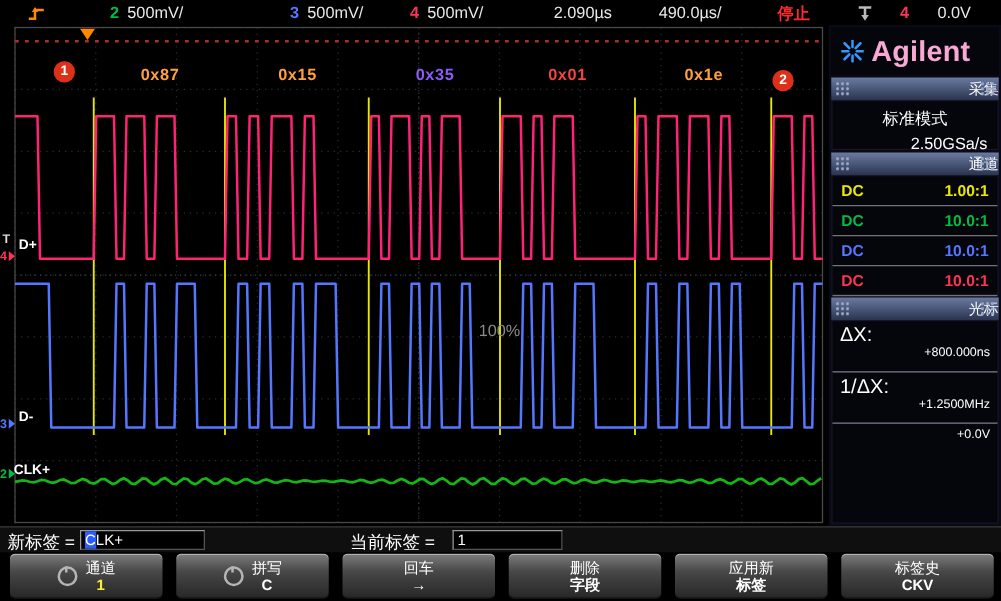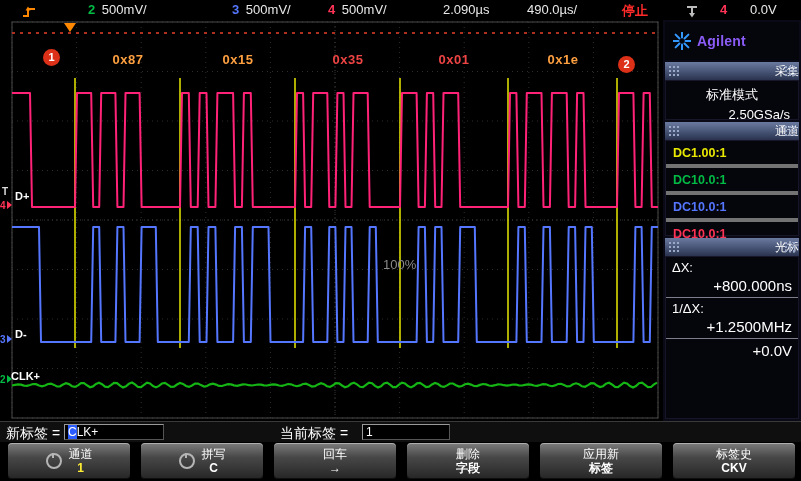--- a/index.html
+++ b/index.html
@@ -23,35 +23,35 @@
   .chmarker{position:absolute;left:0;font-size:10px;font-weight:bold;display:flex;align-items:center;height:10px;}
   .chmarker .tri{width:0;height:0;border-top:4px solid transparent;border-bottom:4px solid transparent;
                  border-left:5px solid currentColor;margin-left:1px;}
   .tlev{position:absolute;left:2px;top:166px;color:#ddd;font-size:10px;font-weight:bold;}
   .overlay100{position:absolute;left:383px;top:237px;color:#8a8a8a;font-size:13px;}
 
   
   .rpanel{position:absolute;left:663px;top:20px;width:138px;height:401px;background:#0a0a16;}
   .logo{position:absolute;top:2px;left:2px;right:2px;height:38px;display:flex;align-items:center;
         gap:6px;padding-left:8px;background:#05050c;}
-  .logo .brandname{color:#8b5cf6;font-size:14px;font-weight:bold;letter-spacing:.2px;}
+  .logo .brandname{color:#f9a8d4;font-size:23px;font-weight:bold;letter-spacing:.2px;}
   .hdr{position:absolute;left:2px;right:2px;height:18px;background:linear-gradient(180deg,#6a7aa0,#2a3450);
        color:#fff;font-size:12px;line-height:18px;text-align:right;}
   .grip{position:absolute;top:3px;bottom:3px;width:12px;
         background-image:radial-gradient(#9aa8c8 1px,transparent 1.3px);background-size:4px 4px;}
   .gl{left:3px}.gr{right:3px}
   .panelbody{position:absolute;left:2px;right:2px;background:#05050c;color:#fff;border:1px solid #161628;box-sizing:border-box;}
   .acq-mode{text-align:center;padding-top:5px;font-size:13px;}
   .acq-rate{text-align:right;padding:3px 8px 0 0;font-size:13px;}
-  .chrow{height:23px;display:flex;justify-content:flex-start;align-items:center;padding:0 7px;
-         font-size:12.5px;border-bottom:4px solid #737373;font-weight:bold;}
+  .chrow{height:23px;display:flex;justify-content:space-between;align-items:center;padding:0 7px;
+         font-size:12.5px;border-bottom:1px solid #737373;font-weight:bold;}
   .curpair{padding:3px 6px 3px;border-bottom:1px solid #7d7d8d;}
   .curpair.last{border-bottom:none;}
-  .curlabel{font-size:13px;height:17px;}
-  .curval{font-size:15px;text-align:right;height:17px;}
+  .curlabel{font-size:16px;height:17px;}
+  .curval{font-size:10px;text-align:right;height:17px;}
 
   
   .labelbar{position:absolute;left:0;top:421px;width:801px;height:20px;background:#0f0f0f;
             border-top:1px solid #3a3a3a;color:#fff;}
   .lb-text{position:absolute;top:3px;font-size:14px;}
   .lb-box{position:absolute;top:2px;height:14px;border:1px solid #999;border-right-color:#555;
           border-bottom-color:#555;background:#000;font-size:12px;line-height:14px;padding:0 3px;color:#fff;}
   .cursorchar{background:#2b5cff;color:#fff;}
 
   
@@ -136,21 +136,21 @@
         <line x1="400" y1="58" x2="400" y2="328" stroke="#e8e800" stroke-width="1.5"></line>
         <line x1="508" y1="58" x2="508" y2="328" stroke="#e8e800" stroke-width="1.5"></line>
         <line x1="617" y1="58" x2="617" y2="328" stroke="#e8e800" stroke-width="1.5"></line>
         <path d="M12,73L30.0,73 L32.0,187L75,187L75.0,187 L77.0,73L91.2,73 L93.2,187L99.2,187 L101.2,73L115.4,73 L117.4,187L123.5,187 L125.5,73L139.6,73 L141.6,187L180,187L180.0,187 L182.0,73L188.8,73 L190.8,187L197.7,187 L199.7,73L206.5,73 L208.5,187L215.4,187 L217.4,73L233.1,73 L235.1,187L241.9,187 L243.9,73L250.8,73 L252.8,187L295,187L295.0,187 L297.0,73L303.1,73 L305.1,187L311.2,187 L313.2,73L327.3,73 L329.3,187L335.4,187 L337.4,73L343.5,73 L345.5,187L351.5,187 L353.5,73L367.7,73 L369.7,187L400,187L400.0,187 L402.0,73L416.6,73 L418.6,187L424.9,187 L426.9,73L433.2,73 L435.2,187L441.5,187 L443.5,73L458.2,73 L460.2,187L508,187L508.0,187 L510.0,73L516.4,73 L518.4,187L524.8,187 L526.8,73L541.5,73 L543.5,187L549.9,187 L551.9,73L566.7,73 L568.7,187L575.1,187 L577.1,73L583.5,73 L585.5,187L617,187L617.0,187 L619.0,73L633.4,73 L635.4,187L641.6,187 L643.6,73L649.8,73 L651.8,187L658,187" fill="none" stroke="#ff2277" stroke-width="2" stroke-linejoin="round"></path>
         <path d="M12,207L39.0,207 L41.0,322L75,322L91.2,322 L93.2,207L99.2,207 L101.2,322L115.4,322 L117.4,207L123.5,207 L125.5,322L139.6,322 L141.6,207L155.8,207 L157.8,322L180,322L188.8,322 L190.8,207L197.7,207 L199.7,322L206.5,322 L208.5,207L215.4,207 L217.4,322L233.1,322 L235.1,207L241.9,207 L243.9,322L250.8,322 L252.8,207L268.5,207 L270.5,322L295,322L303.1,322 L305.1,207L311.2,207 L313.2,322L327.3,322 L329.3,207L335.4,207 L337.4,322L343.5,322 L345.5,207L351.5,207 L353.5,322L367.7,322 L369.7,207L375.8,207 L377.8,322L400,322L416.6,322 L418.6,207L424.9,207 L426.9,322L433.2,322 L435.2,207L441.5,207 L443.5,322L458.2,322 L460.2,207L474.8,207 L476.8,322L508,322L516.4,322 L518.4,207L524.8,207 L526.8,322L541.5,322 L543.5,207L549.9,207 L551.9,322L566.7,322 L568.7,207L575.1,207 L577.1,322L583.5,322 L585.5,207L591.8,207 L593.8,322L617,322L633.4,322 L635.4,207L641.6,207 L643.6,322L649.8,322 L651.8,207L658,207" fill="none" stroke="#5576ff" stroke-width="2" stroke-linejoin="round"></path>
         <polyline points="12,365.5 15,364.9 18,364.3 21,364.6 24,365.6 27,365.9 30,365.0 33,364.0 36,364.2 39,365.5 42,366.3 45,365.5 48,364.0 51,363.6 54,364.9 57,366.5 60,366.3 63,364.5 66,363.2 69,364.1 72,366.2 75,366.9 78,365.4 81,363.2 84,363.2 87,365.3 90,367.2 93,366.4 96,363.9 99,362.7 102,364.2 105,366.7 108,367.2 111,365.1 114,362.8 117,363.1 120,365.7 123,367.5 126,366.3 129,363.6 132,362.5 135,364.4 138,367.0 141,367.2 144,364.8 147,362.7 150,363.4 153,366.0 156,367.4 159,365.9 162,363.4 165,362.8 168,364.8 171,366.9 174,366.7 177,364.5 180,363.0 183,363.9 186,366.0 189,366.9 192,365.5 195,363.6 198,363.5 201,365.1 204,366.5 207,366.0 210,364.4 213,363.6 216,364.6 219,365.9 222,366.0 225,365.0 228,364.1 231,364.4 234,365.4 237,365.8 240,365.1 243,364.4 246,364.5 249,365.2 252,365.5 255,365.0 258,364.5 261,364.7 264,365.4 267,365.5 270,364.9 273,364.3 276,364.7 279,365.5 282,365.8 285,365.0 288,364.0 291,364.3 294,365.5 297,366.2 300,365.4 303,364.0 306,363.7 309,365.0 312,366.5 315,366.2 318,364.4 321,363.2 324,364.2 327,366.2 330,366.9 333,365.2 336,363.2 339,363.3 342,365.5 345,367.2 348,366.3 351,363.8 354,362.7 357,364.3 360,366.8 363,367.2 366,364.9 369,362.7 372,363.2 375,365.9 378,367.5 381,366.2 384,363.4 387,362.6 390,364.6 393,367.1 396,367.1 399,364.6 402,362.6 405,363.5 408,366.1 411,367.4 414,365.8 417,363.3 420,362.9 423,364.9 426,367.0 429,366.6 432,364.4 435,362.9 438,364.0 441,366.2 444,366.9 447,365.4 450,363.5 453,363.5 456,365.2 459,366.6 462,366.0 465,364.3 468,363.6 471,364.6 474,366.0 477,366.1 480,364.9 483,364.0 486,364.4 489,365.5 492,365.8 495,365.2 498,364.4 501,364.5 504,365.2 507,365.6 510,365.1 513,364.5 516,364.7 519,365.3 522,365.5 525,364.9 528,364.4 531,364.7 534,365.5 537,365.8 540,365.0 543,364.1 546,364.3 549,365.5 552,366.2 555,365.4 558,364.0 561,363.8 564,365.1 567,366.4 570,366.1 573,364.3 576,363.3 579,364.3 582,366.3 585,366.8 588,365.1 591,363.2 594,363.4 597,365.6 600,367.1 603,366.2 606,363.7 609,362.8 612,364.5 615,366.9 618,367.1 621,364.8 624,362.7 627,363.4 630,366.0 633,367.5 636,366.0 639,363.3 642,362.6 645,364.8 648,367.2 651,367.0 654,364.4 657,362.6 " fill="none" stroke="#14b514" stroke-width="2.2"></polyline>
       </svg>
 
     <div class="hexlabel" style="left: 88px; color: rgb(255, 160, 64);">0x87</div>
     <div class="hexlabel" style="left: 198px; color: rgb(255, 160, 64);">0x15</div>
-    <div class="hexlabel" style="left: 308px; color: #ef4444;">0x35</div>
+    <div class="hexlabel" style="left: 308px; color: #8b5cf6;">0x35</div>
     <div class="hexlabel" style="left: 414px; color: #ef4444;">0x01</div>
     <div class="hexlabel" style="left: 523px; color: rgb(255, 160, 64);">0x1e</div>
 
     <div class="badge" style="left: 43px; top: 29px; background: rgb(221, 48, 24);">1</div>
     <div class="badge" style="left: 618px; top: 36px; background: rgb(221, 48, 24);">2</div>
 
     <div class="tracelabel" style="left:15px;top:170px">D+</div>
     <div class="tracelabel" style="left:15px;top:308px">D-</div>
     <div class="tracelabel" style="left:11px;top:350px">CLK+</div>
 

